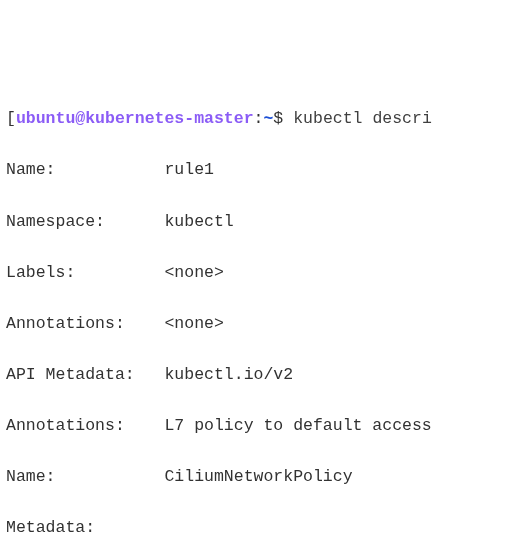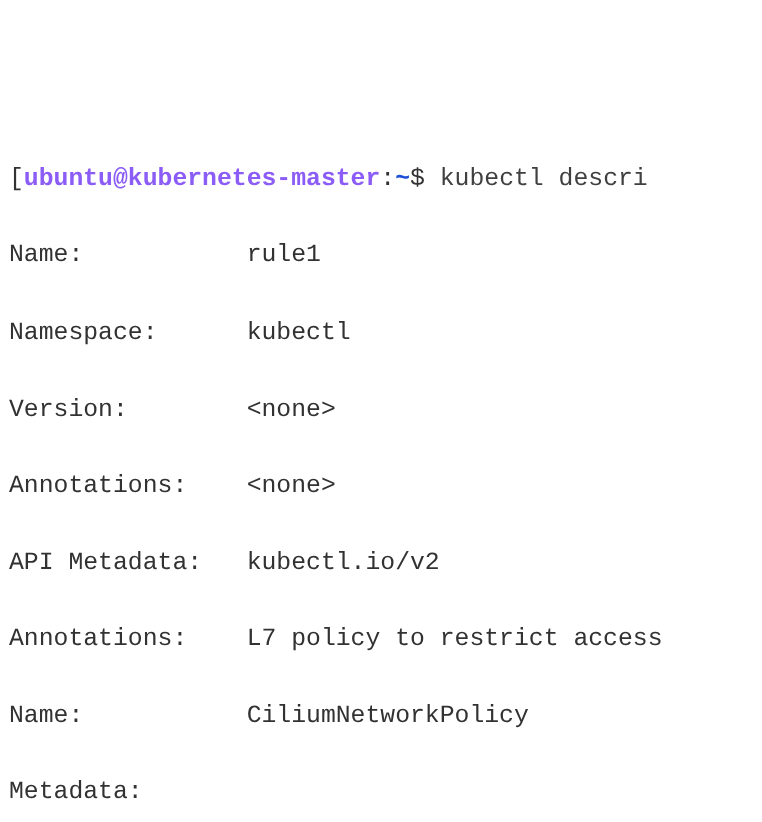--- a/index.html
+++ b/index.html
@@ -31,24 +31,24 @@
     .w-nm   { width: 16ch; }
   </style>
 </head>
 <body>
 
 
 
 <span class="line"><span class="prompt-bracket">[</span><span class="prompt-user">ubuntu@kubernetes-master</span><span class="prompt-bracket">:</span><span class="prompt-cwd">~</span><span class="prompt-dollar">$ </span><span class="cmd">kubectl descri</span></span>
 <span class="kv-row"><span class="kv-key w-nm">Name:</span><span class="kv-val">rule1</span></span>
 <span class="kv-row"><span class="kv-key w-nm">Namespace:</span><span class="kv-val">kubectl</span></span>
-<span class="kv-row"><span class="kv-key w-nm">Version:</span><span class="kv-val">&lt;none&gt;</span></span>
+<span class="kv-row"><span class="kv-key w-nm">Labels:</span><span class="kv-val">&lt;none&gt;</span></span>
 <span class="kv-row"><span class="kv-key w-nm">Annotations:</span><span class="kv-val">&lt;none&gt;</span></span>
 <span class="kv-row"><span class="kv-key w-nm">API Metadata:</span><span class="kv-val">kubectl.io/v2</span></span>
-<span class="kv-row"><span class="kv-key w-nm">Annotations:</span><span class="kv-val">L7 policy to restrict access</span></span>
+<span class="kv-row"><span class="kv-key w-nm">Annotations:</span><span class="kv-val">L7 policy to default access</span></span>
 <span class="kv-row"><span class="kv-key w-nm">Name:</span><span class="kv-val">CiliumNetworkPolicy</span></span>
 <span class="line">Metadata:</span>
 
 
 
 
 
 
 
 

